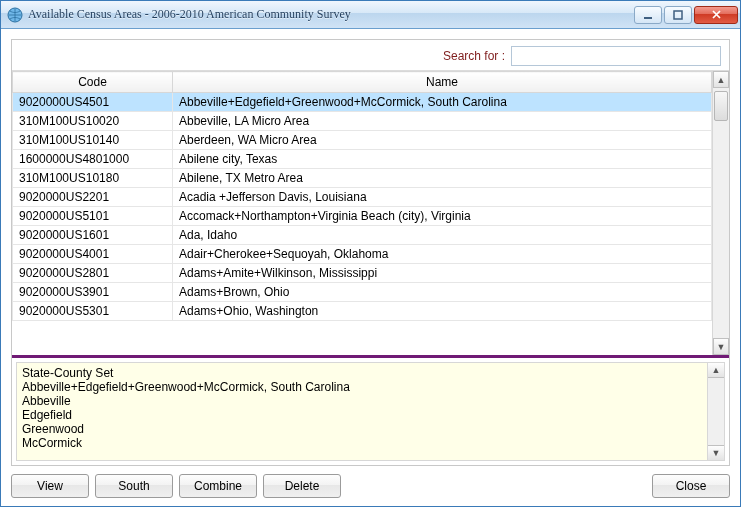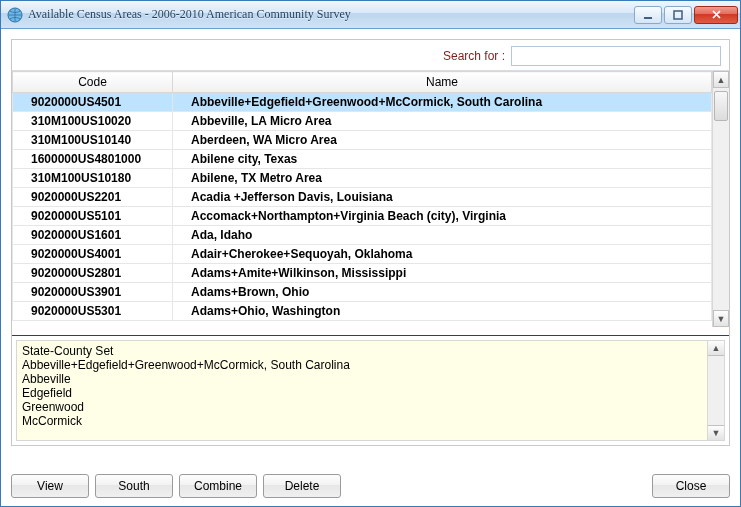--- a/index.html
+++ b/index.html
@@ -107,27 +107,26 @@
     border: 1px solid #d7d7d7;
     font-weight: normal;
     padding: 3px 3px;
     color: #000;
     text-align: center;
     height: 14px;
     margin-left: 48px;
   }
   tbody td {
     border: 1px solid #e6e6e6;
-    padding: 2px 18px;
+    padding: 2px 6px;
     height: 18px;
     white-space: nowrap;
     overflow: hidden;
     text-overflow: ellipsis;
     color: #000;
-    font-weight: bold;
   }
   tbody tr.selected td {
     background: #bde3ff;
   }
   .vscroll {
     width: 17px;
     background: #f0f0f0;
     border-left: 1px solid #d7d7d7;
     position: relative;
   }
@@ -144,22 +143,22 @@
   .vscroll .thumb {
     position: absolute;
     left: 1px; right: 1px;
     top: 20px; height: 30px;
     background: linear-gradient(to bottom, #f7f7f7, #dcdcdc);
     border: 1px solid #b6b6b6;
     border-radius: 2px;
   }
   .detail {
     height: 110px;
-    margin-top: 8px;
-    border-top: 1px solid #701a75;
+    margin-top: 0;
+    border-top: 3px solid #701a75;
     display: flex;
   }
   .detail-text {
     flex: 1;
     background: #ffffe8;
     border: 1px solid #d7d7d7;
     margin: 4px 0 4px 4px;
     padding: 3px 5px;
     white-space: pre-line;
     overflow: hidden;
@@ -180,21 +179,20 @@
     border-bottom: 1px solid #c0c0c0;
     display:flex;align-items:center;justify-content:center;
     color:#555;font-size:9px;
   }
   .detail-scroll .arrow.up { top: 0; }
   .detail-scroll .arrow.down { bottom: 0; border-top:1px solid #c0c0c0; border-bottom:none; }
   .buttonbar {
     display: flex;
     gap: 6px;
     padding-top: 2px;
-    margin-top: 20px;
   }
   .buttonbar .spacer { flex: 1; }
   .btn {
     width: 78px;
     height: 24px;
     border: 1px solid #9b9b9b;
     border-radius: 3px;
     background: linear-gradient(to bottom, #fdfdfd 0%, #f3f3f3 45%, #e7e7e7 46%, #f0f0f0 100%);
     color: #000;
     font-family: inherit;

